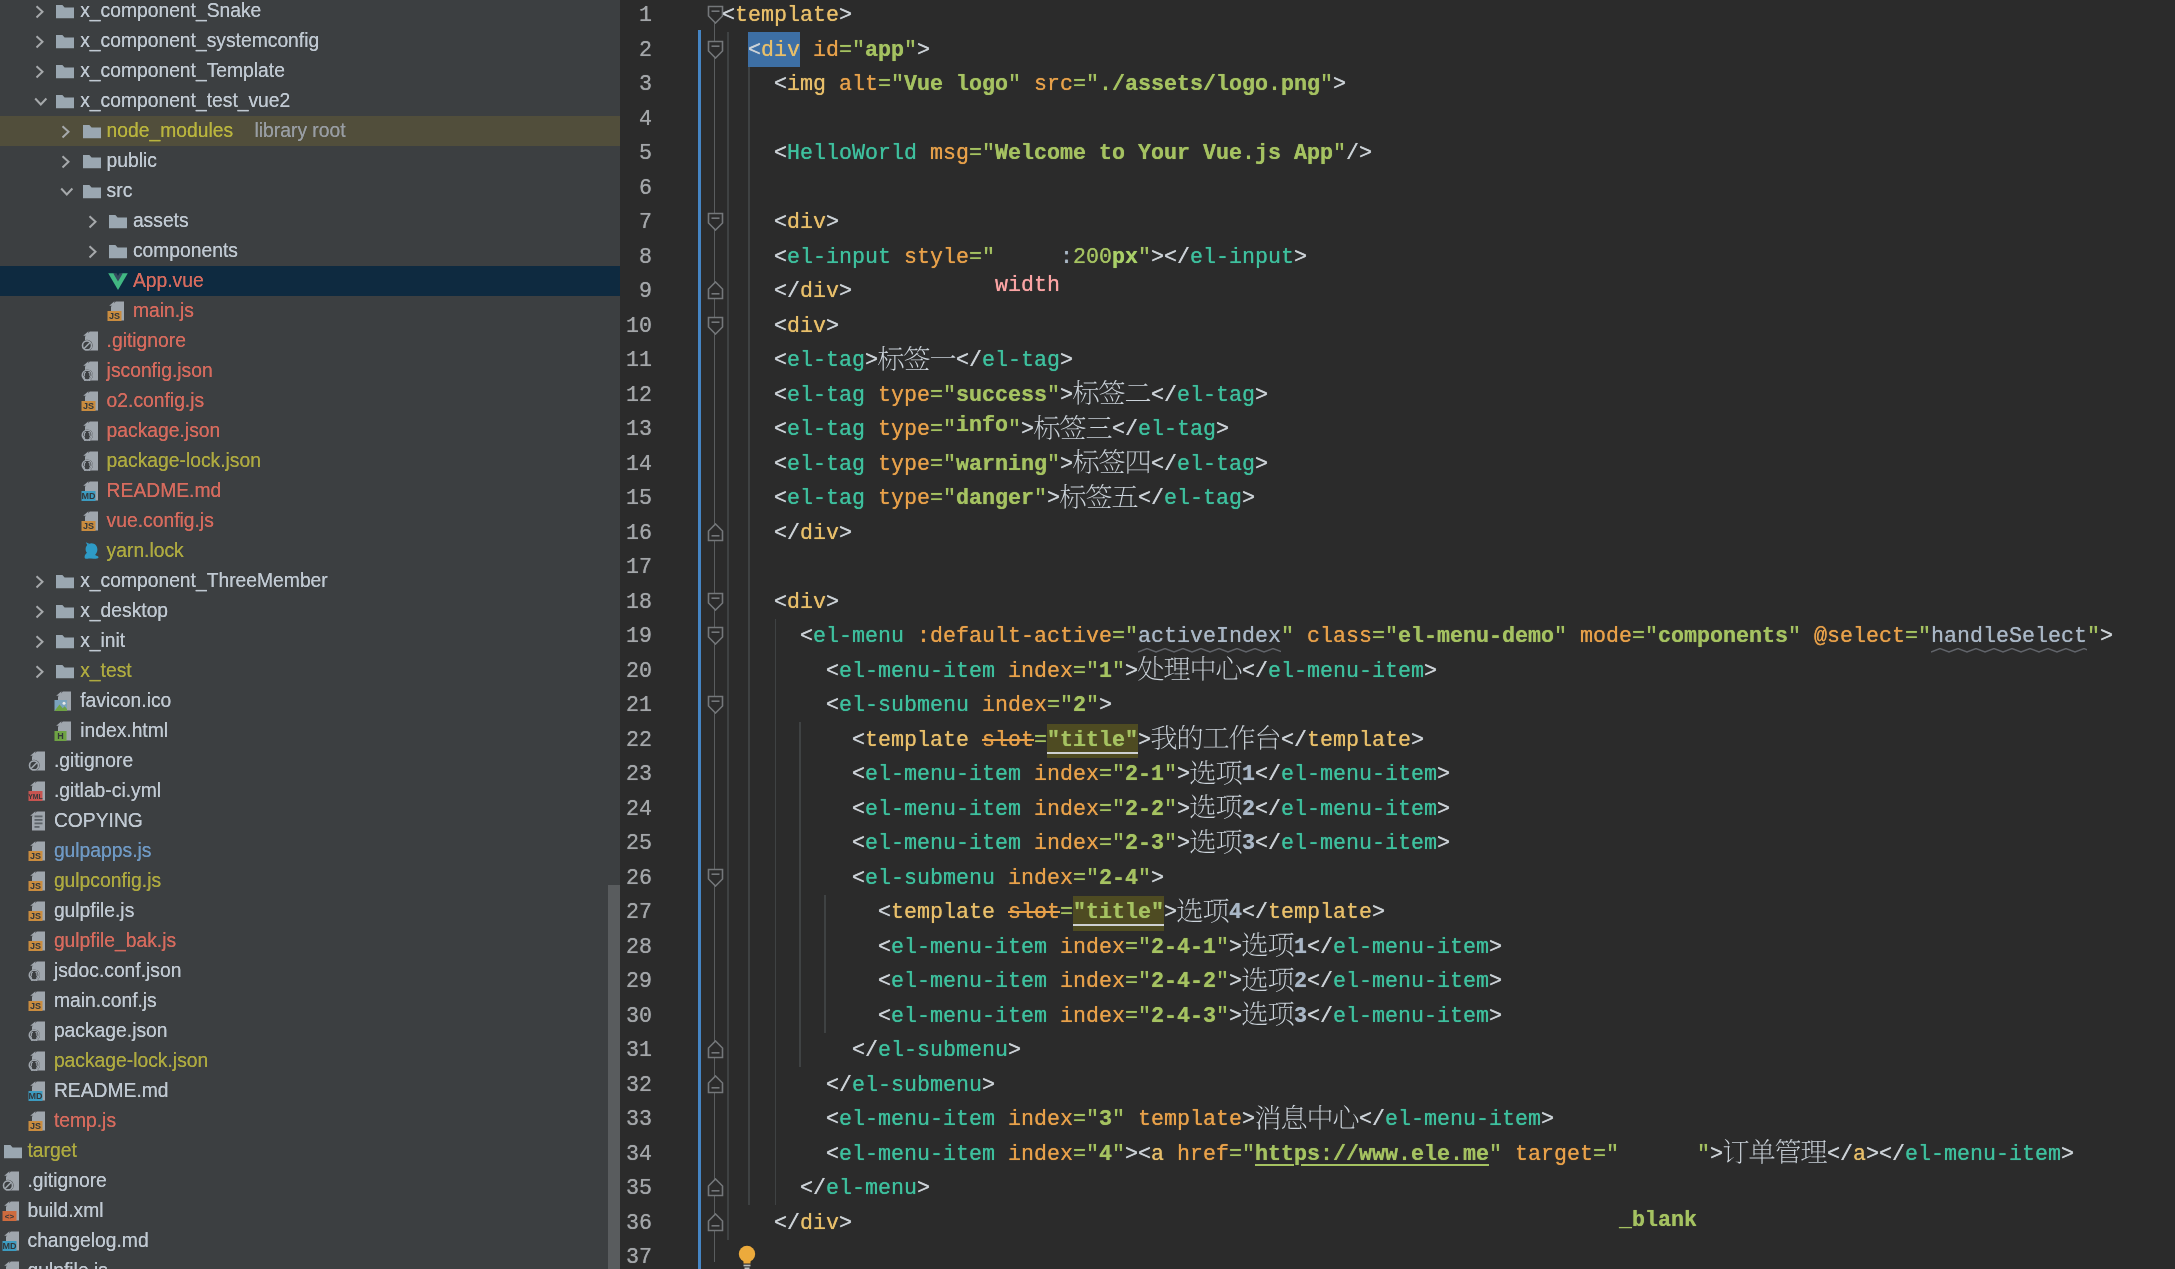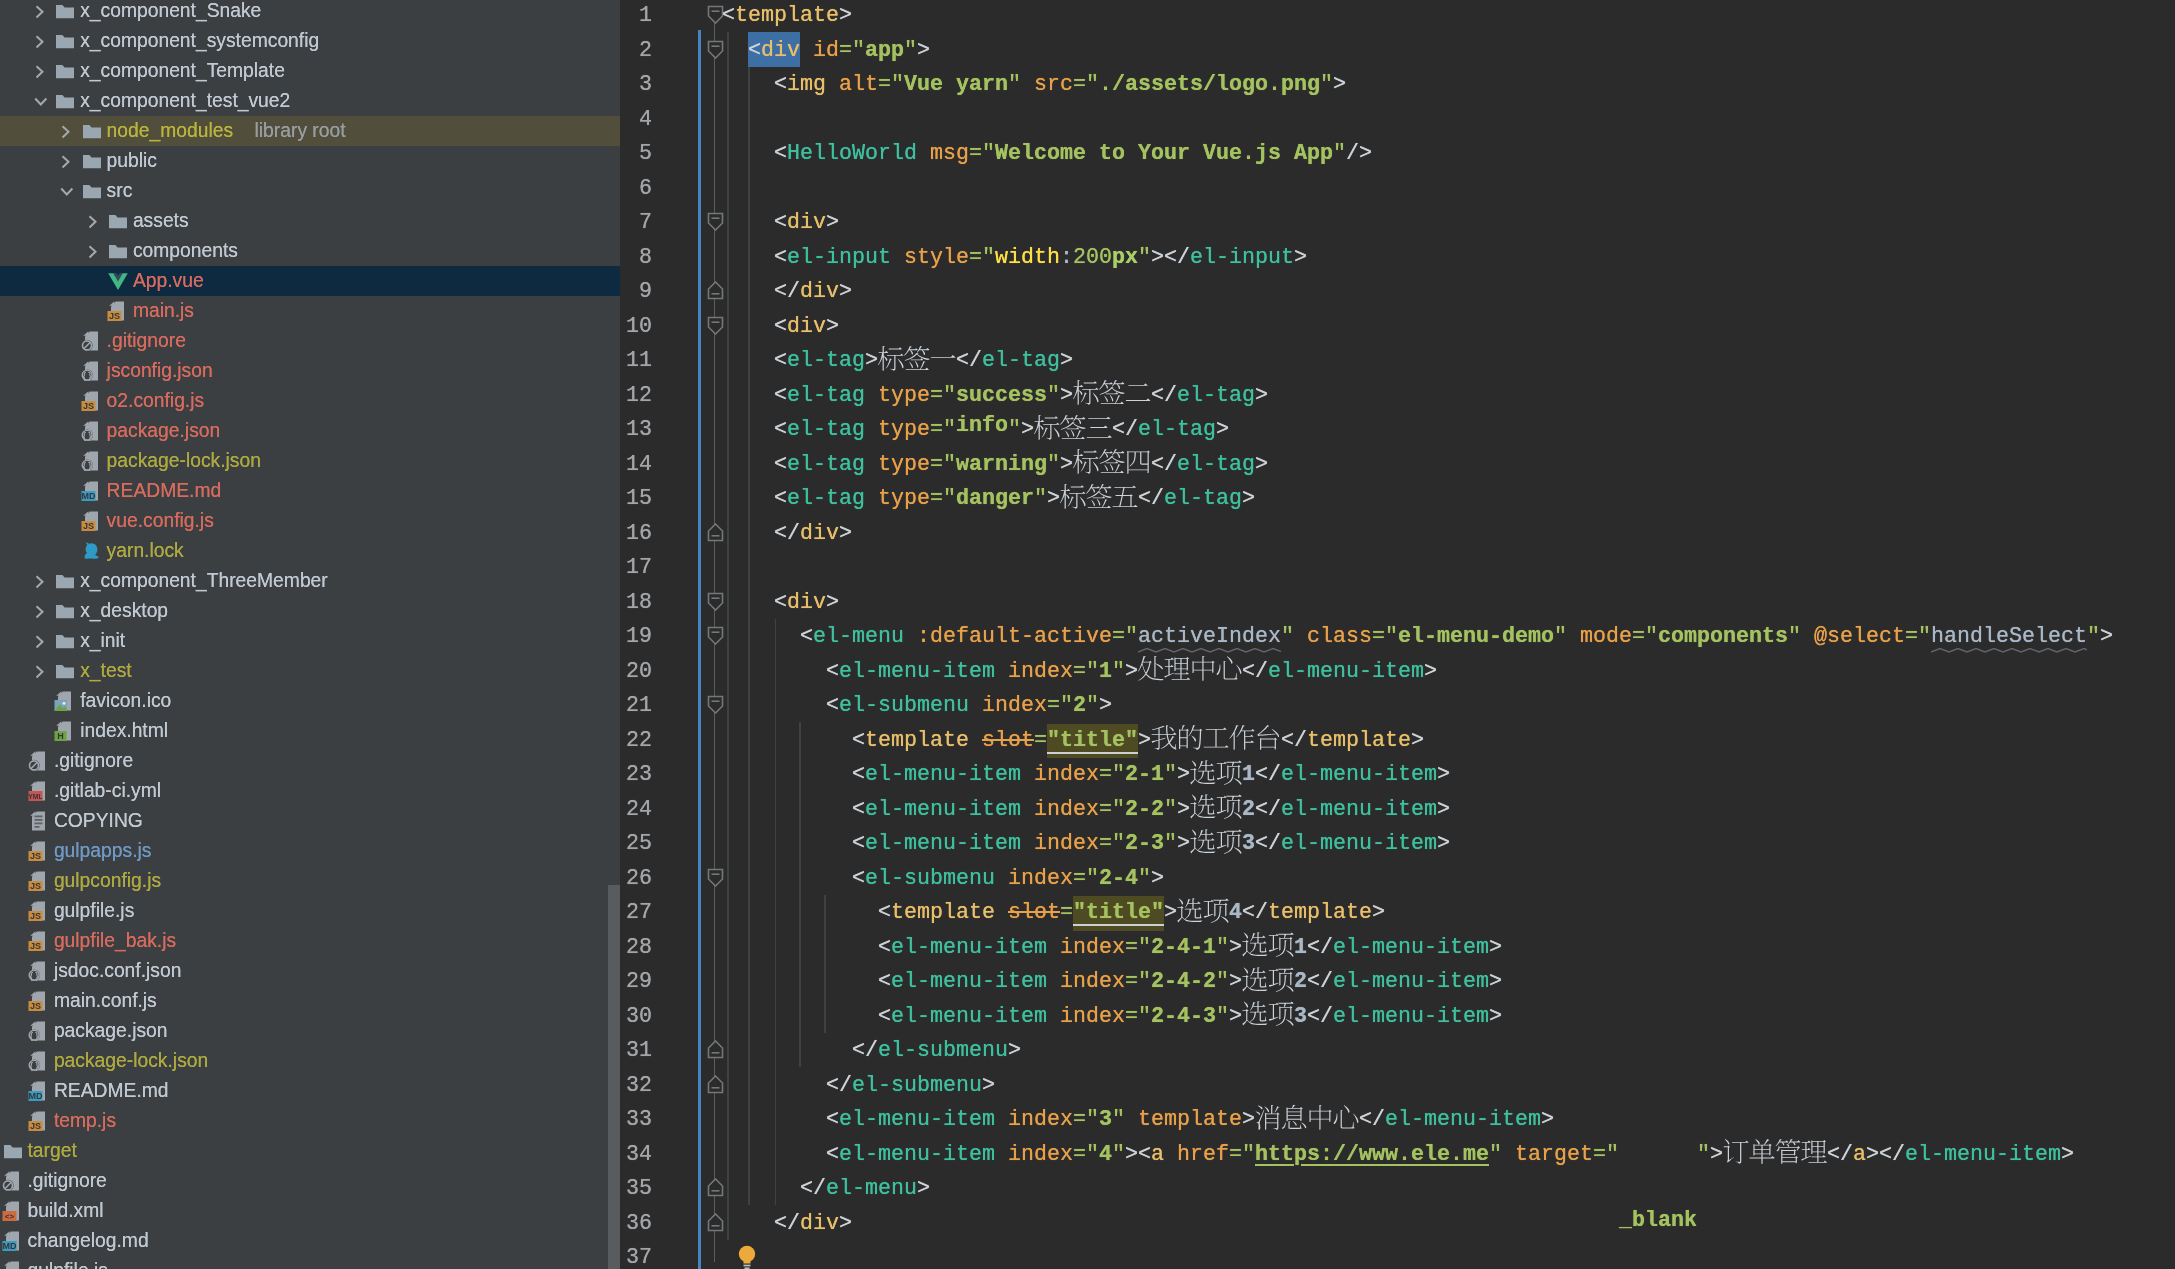--- a/index.html
+++ b/index.html
@@ -11,21 +11,21 @@
 .tc-bl { color:#6f99c4; } .tc-lbl { color:#989da3; }
 .lnum { position:absolute; left:560px; width:92px; height:34.5px; line-height:34.5px; text-align:right;
   font-family:"Liberation Mono",monospace; font-size:21.66px; color:#a3a6a9; text-shadow:0 0 0.7px currentColor; }
 .code span { position:absolute; height:34.5px; line-height:34.5px; font-family:"Liberation Mono",monospace;
   font-size:21.66px; white-space:pre; text-shadow:0 0 0.7px currentColor; }
 .cl-t { color:#e8bf6a; } .cl-c { color:#3ec09e; } .cl-a { color:#e8a14a; }
 .cl-as { color:#e8a14a; text-decoration:line-through; text-decoration-thickness:2px; }
 .cl-q { color:#a5c261; } .cl-b { color:#a5c261; font-weight:bold; }
 .cl-v { color:#a5c261; } .cl-pb { color:#a9cf68; font-weight:bold; } .cl-w { color:#a9b7c6; } .cl-wb { color:#a9b7c6; font-weight:bold; }
 .cl-wu { color:#a9b7c6; }
-.cl-cb { color:#fde047; } .cl-d { color:#ccd2d7; }
+.cl-cb { color:#fca5a5;margin-top:28px; } .cl-d { color:#ccd2d7; }
 .cl-hl { color:#a5c261; font-weight:bold; background:#4e4b22; }
 .cl-lk { color:#a5c261; font-weight:bold; text-decoration:underline; text-decoration-thickness:2px; text-underline-offset:4px; }
 #sb { position:absolute; left:607.5px; top:885px; width:12px; height:384px; background:#595c5e; }
 </style></head>
 <body>
 <div id="editor">
     <div class="inner">
 <div class="abs" style="left:697.5px;top:30px;width:3px;height:1239px;background:#4585c4"></div>
       <div class="abs" style="left:727px;top:32.0px;width:1.5px;height:1207.5px;background:#3f4243"></div>
       <div class="abs" style="left:748px;top:66.5px;width:1.5px;height:1138.5px;background:#3f4243"></div>
@@ -151,21 +151,21 @@
         <span class="cl-a" style="left:813.00px;top:33.90px">id</span>
         <span class="cl-q" style="left:839.00px;top:33.90px">="</span>
         <span class="cl-b" style="left:865.00px;top:33.90px">app</span>
         <span class="cl-q" style="left:904.00px;top:33.90px">"</span>
         <span class="cl-d" style="left:917.00px;top:33.90px">&gt;</span>
         <span class="cl-d" style="left:774.00px;top:68.40px">&lt;</span>
         <span class="cl-t" style="left:787.00px;top:68.40px">img</span>
         <span class="cl-w" style="left:826.00px;top:68.40px"> </span>
         <span class="cl-a" style="left:839.00px;top:68.40px">alt</span>
         <span class="cl-q" style="left:878.00px;top:68.40px">="</span>
-        <span class="cl-b" style="left:904.00px;top:68.40px">Vue yarn</span>
+        <span class="cl-b" style="left:904.00px;top:68.40px">Vue logo</span>
         <span class="cl-q" style="left:1008.00px;top:68.40px">"</span>
         <span class="cl-w" style="left:1021.00px;top:68.40px"> </span>
         <span class="cl-a" style="left:1034.00px;top:68.40px">src</span>
         <span class="cl-q" style="left:1073.00px;top:68.40px">="</span>
         <span class="cl-b" style="left:1099.00px;top:68.40px">./assets/logo.png</span>
         <span class="cl-q" style="left:1320.00px;top:68.40px">"</span>
         <span class="cl-d" style="left:1333.00px;top:68.40px">&gt;</span>
         <span class="cl-d" style="left:774.00px;top:137.40px">&lt;</span>
         <span class="cl-c" style="left:787.00px;top:137.40px">HelloWorld</span>
         <span class="cl-w" style="left:917.00px;top:137.40px"> </span>

